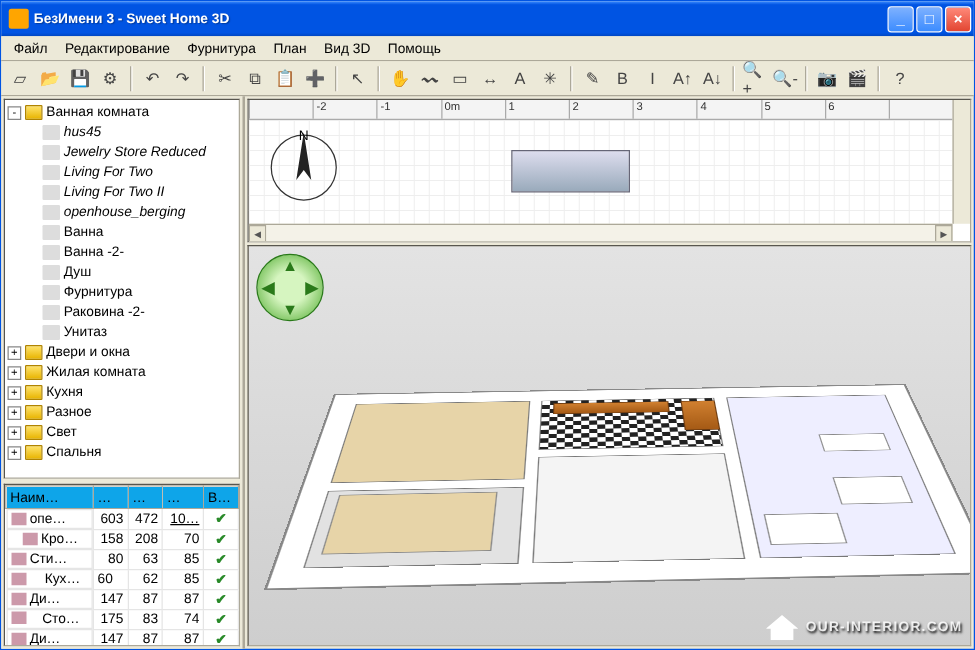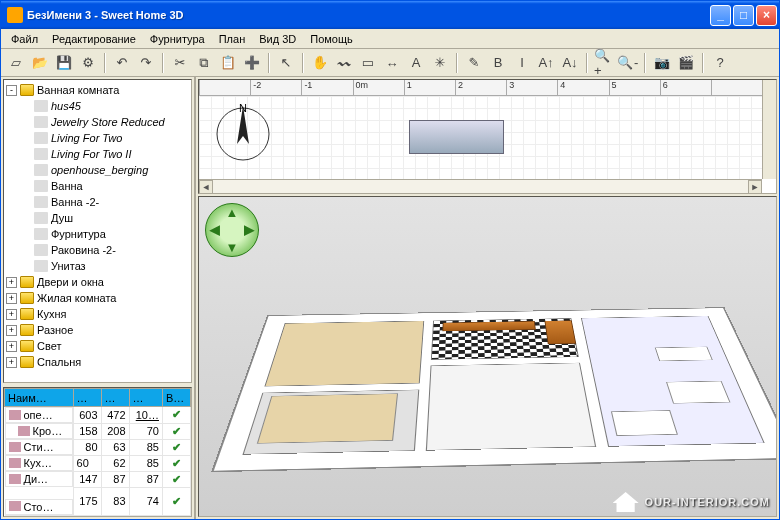--- a/index.html
+++ b/index.html
@@ -252,41 +252,41 @@
                 <td style="display: flex; align-items: center; gap: 3px;">
                   <div style="width: 12px; height: 10px; background: rgb(204, 153, 170);"></div>
                   <span>Сти…</span>
                 </td>
                 <td style="text-align: right;">80</td>
                 <td style="text-align: right;">63</td>
                 <td style="text-align: right;">85</td>
                 <td class="chk">✔</td>
               </tr>
               <tr>
-                <td style="display: flex; align-items: center; gap: 3px;">
+                <td style="display: flex; align-items: center; gap: 15px;">
                   <div style="width: 12px; height: 10px; background: rgb(204, 153, 170);"></div>
                   <span>Кух…</span>
                 </td>
                 <td style="text-align: left;">60</td>
                 <td style="text-align: right;">62</td>
                 <td style="text-align: right;">85</td>
                 <td class="chk">✔</td>
               </tr>
               <tr>
                 <td style="display: flex; align-items: center; gap: 3px;">
                   <div style="width: 12px; height: 10px; background: rgb(204, 153, 170);"></div>
                   <span>Ди…</span>
                 </td>
                 <td style="text-align: right;">147</td>
                 <td style="text-align: right;">87</td>
                 <td style="text-align: right;">87</td>
                 <td class="chk">✔</td>
               </tr>
               <tr>
-                <td style="display: flex; gap: 3px; margin-top: 12px;">
+                <td style="display: flex; gap: 13px;">
                   <div style="width: 12px; height: 10px; background: rgb(204, 153, 170);"></div>
                   <span>Сто…</span>
                 </td>
                 <td style="text-align: right;">175</td>
                 <td style="text-align: right;">83</td>
                 <td style="text-align: right;">74</td>
                 <td class="chk">✔</td>
               </tr>
               <tr>
                 <td style="display: flex; align-items: center; gap: 3px;">

